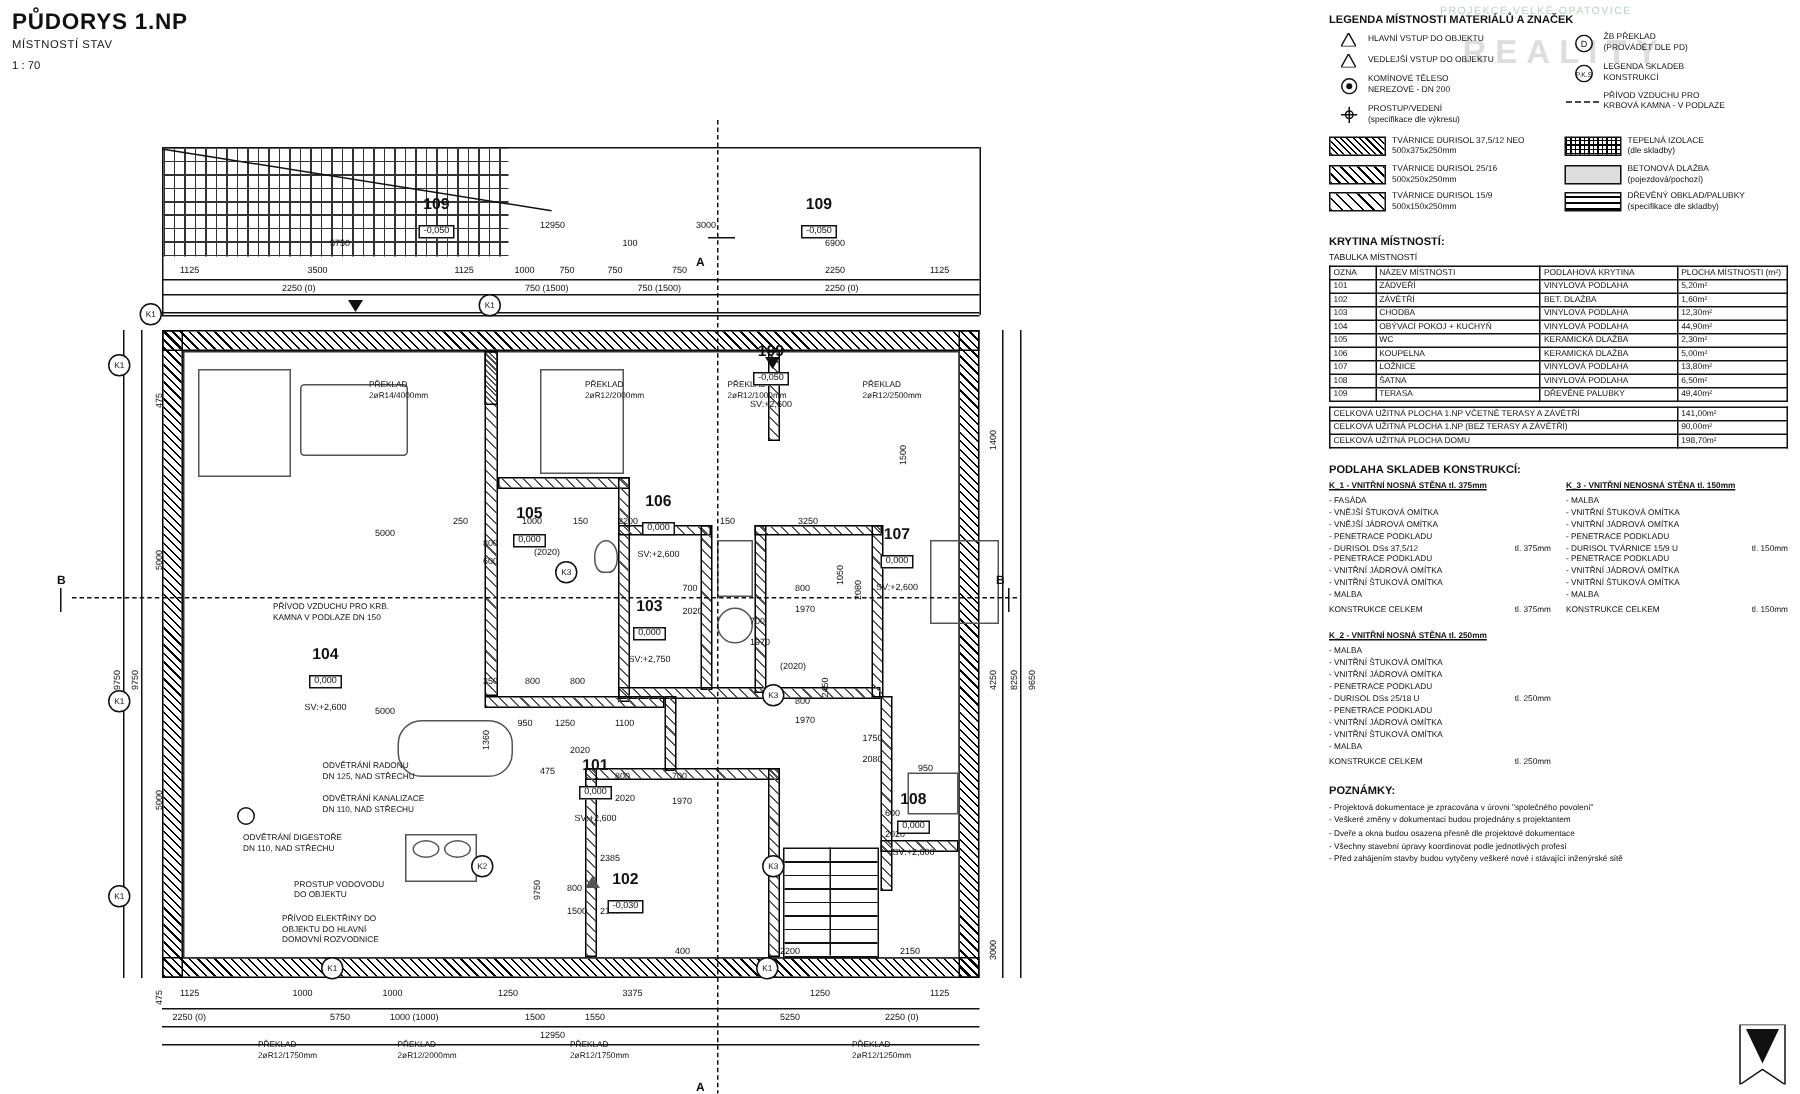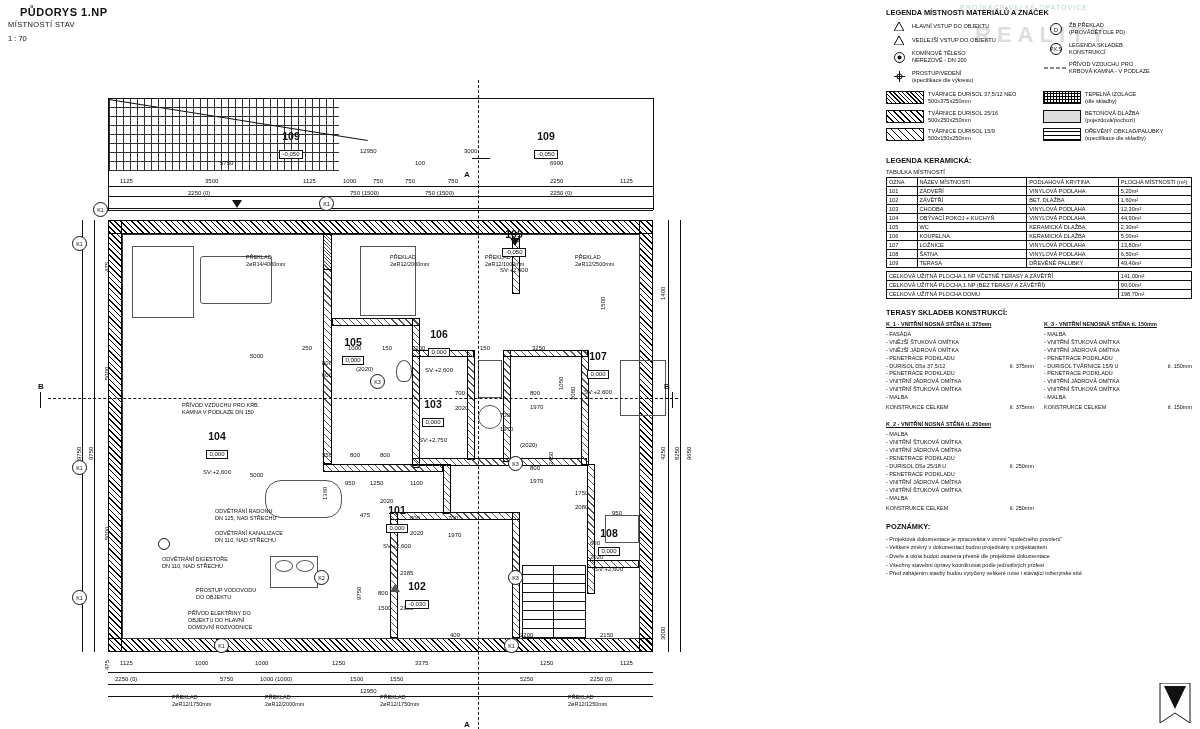--- a/index.html
+++ b/index.html
@@ -8,21 +8,21 @@
     background:#ffffff;
     font-family:"Liberation Sans", sans-serif;
     color:#111;
     position:relative;
     overflow:hidden;
   }
   .sheet{position:absolute;inset:0;}
 
   
   .title-block{position:absolute;left:8px;top:6px;}
-  .title-main{font-size:11px;font-weight:bold;letter-spacing:.5px;margin-left:12px;}
+  .title-main{font-size:15px;font-weight:bold;letter-spacing:.5px;}
   .title-sub{font-size:7.5px;margin-top:2px;letter-spacing:.4px;}
   .title-scale{font-size:7.5px;margin-top:5px;}
 
   
   .plan{position:absolute;left:60px;top:60px;width:800px;height:660px;}
 
   .hline{position:absolute;height:0;border-top:1px solid #111;}
   .vline{position:absolute;width:0;border-left:1px solid #111;}
   .thin{border-color:#333;}
   .dash{border-top-style:dashed;}
@@ -465,21 +465,21 @@
 (pojezdová/pochozí)</div>
         </div>
         <div class="mat-row">
           <div class="mat-sw sw6"></div>
           <div class="sym-txt" style="white-space:pre-line">DŘEVĚNÝ OBKLAD/PALUBKY
 (specifikace dle skladby)</div>
         </div>
       </div>
     </div>
 
-    <div class="lg-title2">LEGENDA KERAMICKÁ:</div>
+    <div class="lg-title2">KRYTINA MÍSTNOSTÍ:</div>
     <div class="tbl-cap">TABULKA MÍSTNOSTÍ</div>
     <table class="tbl">
       <thead>
         <tr>
           <th style="width:10%">OZNA</th>
           <th style="width:36%">NÁZEV MÍSTNOSTI</th>
           <th style="width:30%">PODLAHOVÁ KRYTINA</th>
           <th style="width:24%">PLOCHA MÍSTNOSTI (m²)</th>
         </tr>
       </thead>
@@ -550,21 +550,21 @@
             <td style="width: 76%;">CELKOVÁ UŽITNÁ PLOCHA 1.NP (BEZ TERASY A ZÁVĚTŘÍ)</td>
             <td>90,00m²</td>
           </tr>
           <tr>
             <td style="width: 76%;">CELKOVÁ UŽITNÁ PLOCHA DOMU</td>
             <td>198,70m²</td>
           </tr>
         </tbody>
     </table>
 
-    <div class="lg-title2">TERASY SKLADEB KONSTRUKCÍ:</div>
+    <div class="lg-title2">PODLAHA SKLADEB KONSTRUKCÍ:</div>
     <div class="sklad-cols">
       <div>
         <div class="sklad">
           <div class="hd">K_1 - VNITŘNÍ NOSNÁ STĚNA tl. 375mm</div>
           <div id="k1-lines">
               <div class="rowline">
                 <span>- FASÁDA</span>
                 <span></span>
               </div>
               <div class="rowline">

